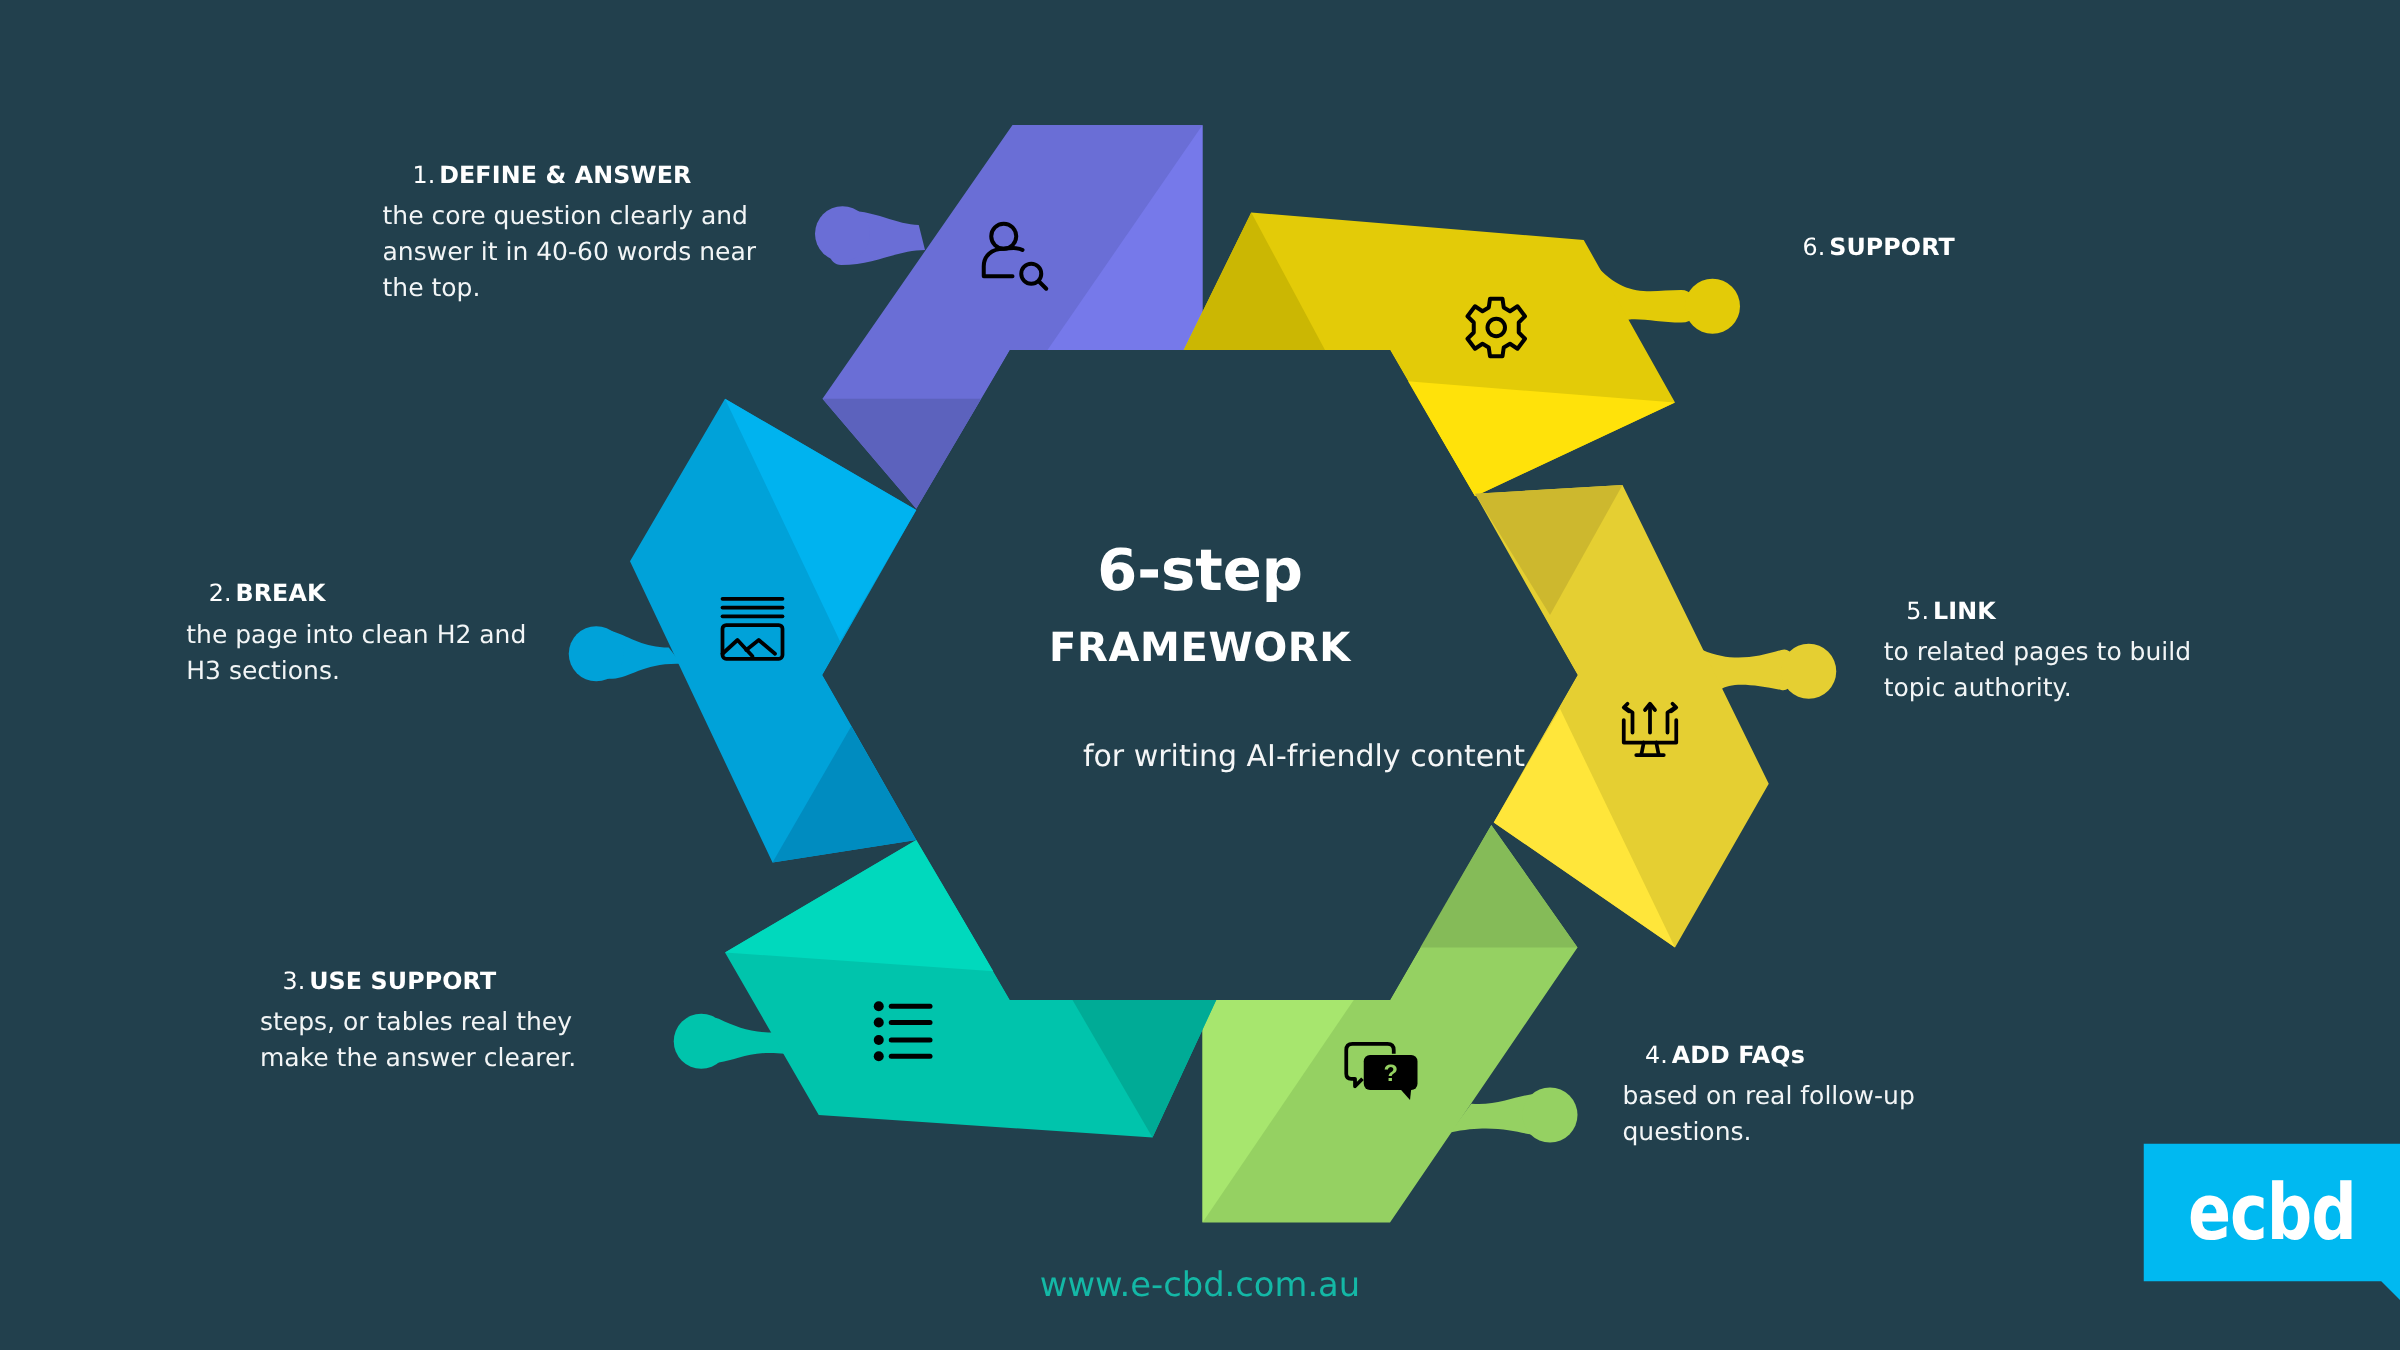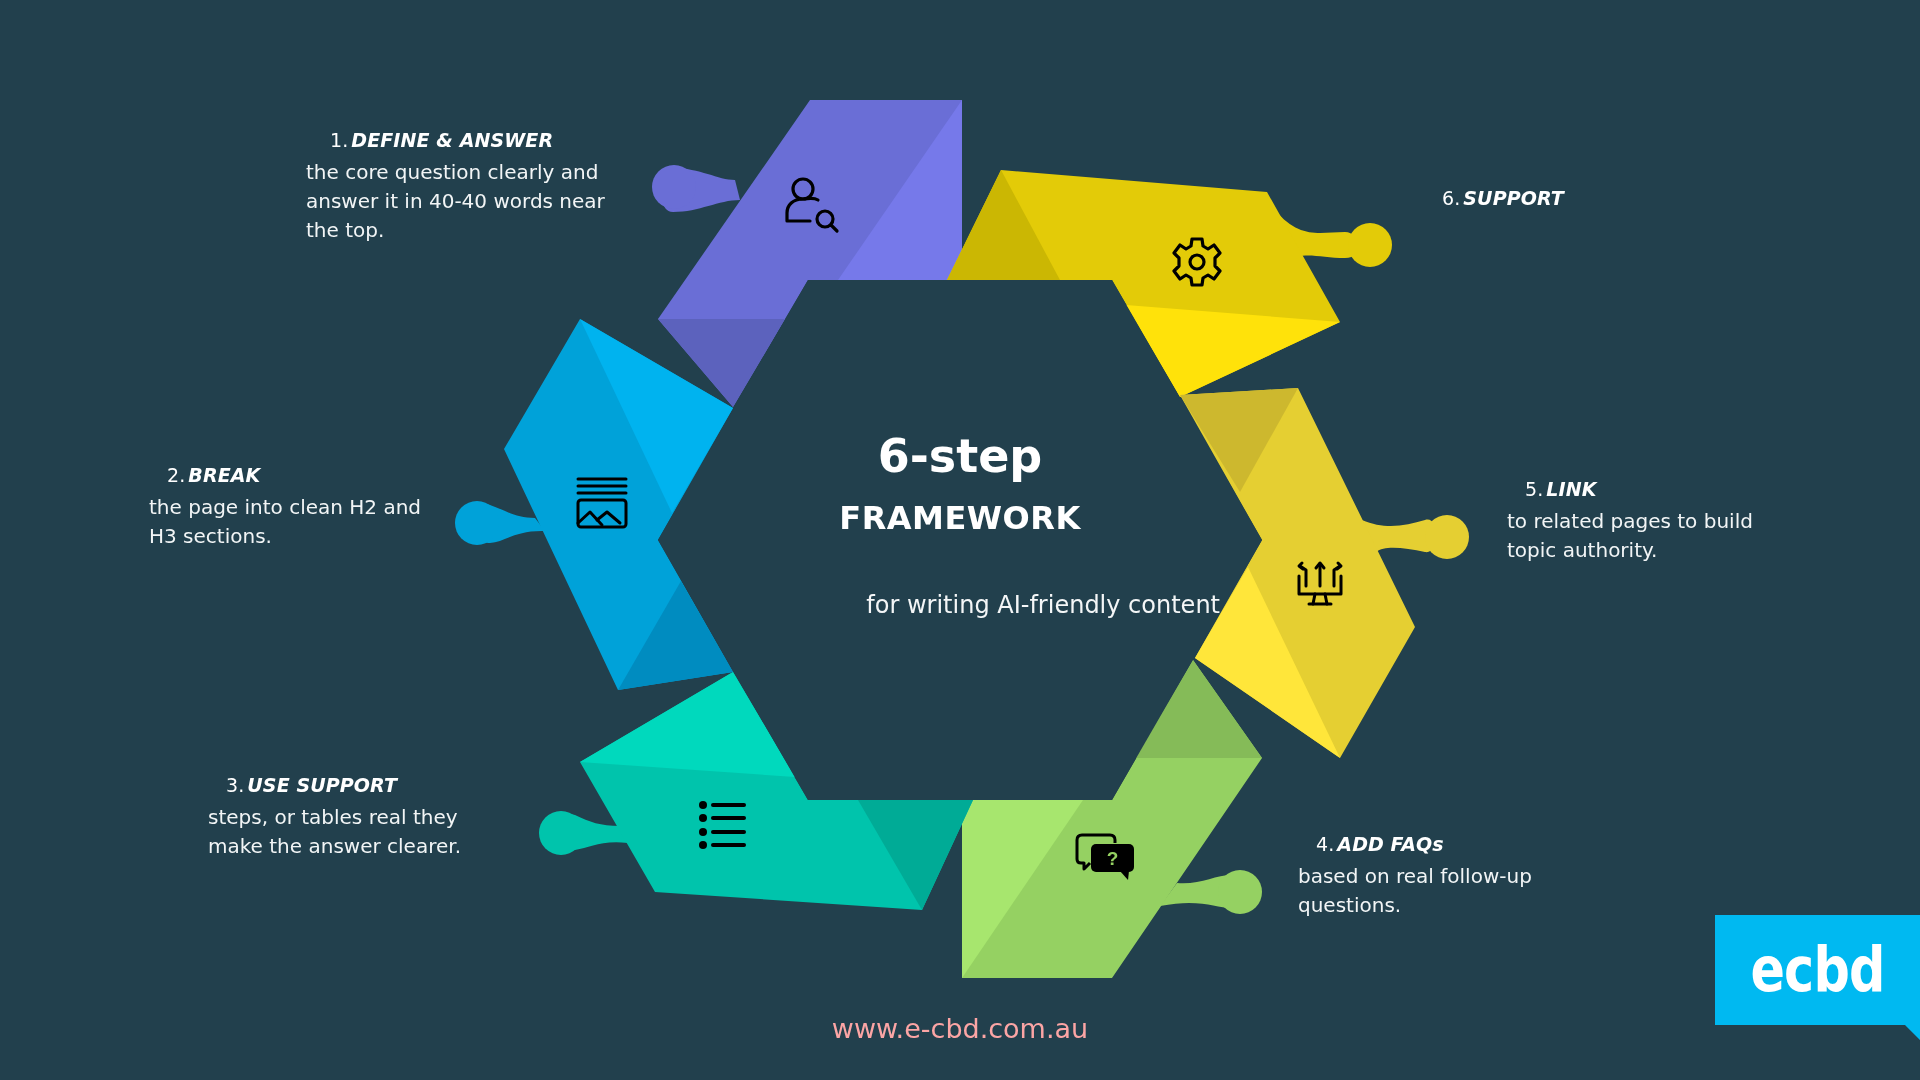--- a/index.html
+++ b/index.html
@@ -16,39 +16,39 @@
       width: 360px;
     }
     .step-head {
       font-size: 19px;
       line-height: 24px;
       letter-spacing: 0.1px;
       margin-bottom: 6px;
       white-space: nowrap;
     }
     .step-num { font-weight: normal; margin-right: 3px; }
-    .step-title { font-weight: bold; font-style: italic; }
+    .step-title { font-weight: bold; }
     .step-body {
       font-size: 20px;
       line-height: 29px;
       color: #f2f5f6;
     }
     .center-title {
       position: absolute; left: 760px; width: 400px; text-align: center;
       font-weight: bold; color: #ffffff;
     }
     #title1 { top: 428px; font-size: 46px; line-height: 56px; }
     #title2 { top: 490px; font-size: 32px; line-height: 56px; letter-spacing: 0.5px; }
     #subtitle {
       position: absolute; left: 700px; width: 520px; top: 590px; text-align: right;
       font-size: 24px; line-height: 30px; color: #f4f6f7;
     }
     #url {
       position: absolute; left: 760px; width: 400px; top: 1012px; text-align: center;
-      font-size: 27px; line-height: 34px; color: #fca5a5;
+      font-size: 27px; line-height: 34px; color: #14b8a6;
     }
     #logo-text {
       position: absolute; left: 1715px; top: 930px; width: 205px; height: 80px;
       text-align: center; font-family: "DejaVu Sans", sans-serif;
       font-weight: bold; font-size: 62px; line-height: 80px; color: #ffffff;
       letter-spacing: -1px; transform: scaleX(0.82); transform-origin: 50% 50%;
     }
   </style>
 </head>
 <body>
@@ -163,21 +163,21 @@
 </svg>
 
 <div id="title1" class="center-title">6-step</div>
 <div id="title2" class="center-title">FRAMEWORK</div>
 <div id="subtitle">for writing AI-friendly content</div>
 
 <div class="step" style="left:306px; top:128px; width:300px;">
   <div class="step-head" style="padding-left:24px;">
     <span class="step-num">1.</span><span class="step-title">DEFINE &amp; ANSWER</span>
   </div>
-  <div class="step-body">the core question clearly and answer it in 40-40 words near the top.</div>
+  <div class="step-body">the core question clearly and answer it in 40-60 words near the top.</div>
 </div>
 
 <div class="step" style="left:149px; top:463px; width:290px;">
   <div class="step-head" style="padding-left:18px;">
     <span class="step-num">2.</span><span class="step-title">BREAK</span>
   </div>
   <div class="step-body">the page into clean H2 and H3 sections.</div>
 </div>
 
 <div class="step" style="left:208px; top:773px; width:300px;">

